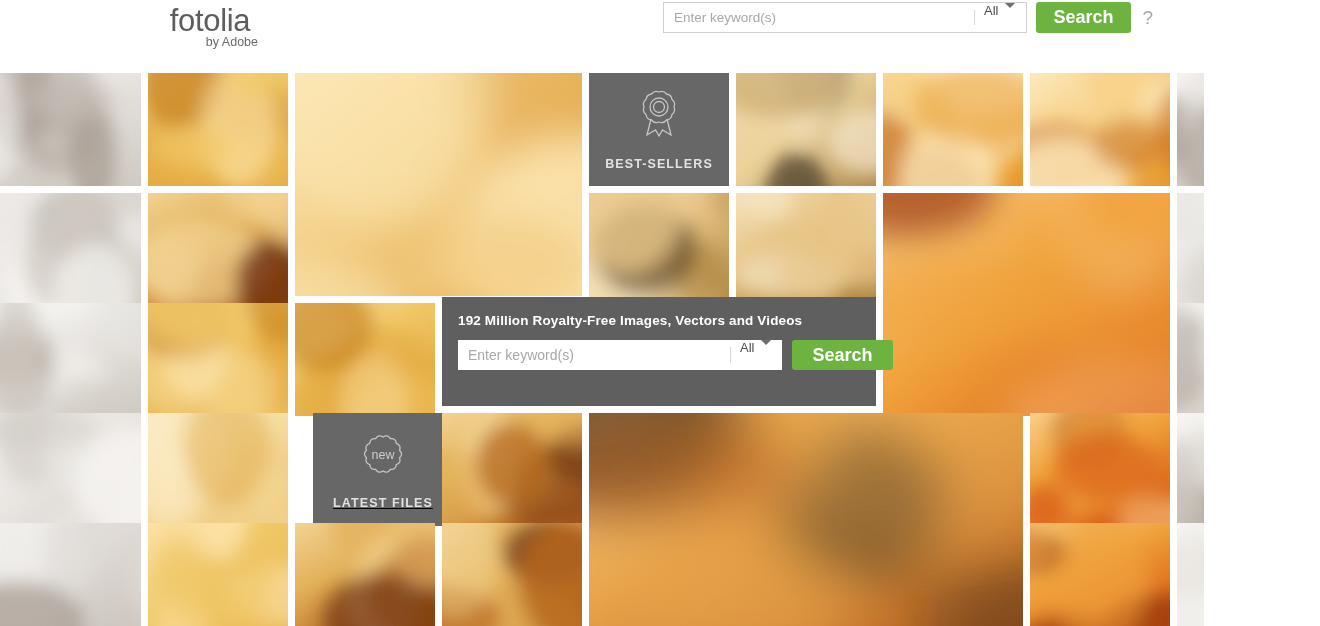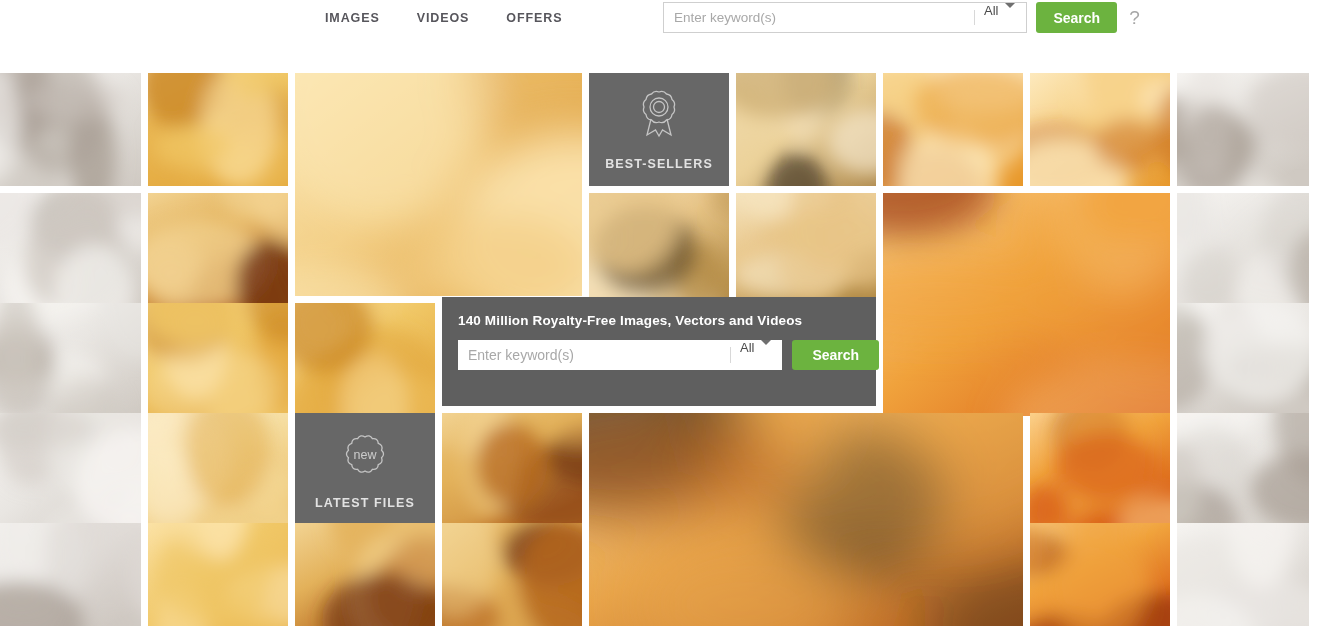--- a/index.html
+++ b/index.html
@@ -79,37 +79,37 @@
   }
   .caret {
     width: 0; height: 0;
     border-left: 5px solid transparent;
     border-right: 5px solid transparent;
     border-top: 5px solid #6f6f6f;
   }
   .search-btn {
     background: #6cb33f; color: #fff;
     border: 0; outline: 0;
-    font-size: 14px; font-weight: bold;
+    font-size: 18px; font-weight: bold;
     padding: 0 17px; cursor: pointer;
     border-radius: 3px;
     font-family: "Liberation Sans", sans-serif;
     white-space: nowrap;
   }
   #header-search .search-btn { margin-left: 9px; height: 31px; }
   #help-icon {
     margin-left: 12px; align-self: center;
     font-size: 19px; color: #a6a6a6;
     cursor: pointer; font-weight: normal;
   }
 
   
   #mosaic {
     position: absolute; top: 73px; left: 0;
-    width: 1309px; height: 553px;
+    width: 1204px; height: 553px;
     overflow: hidden;
     background: #ffffff;
     padding-left: 8px;
   }
   .tile {
     position: absolute;
     overflow: hidden;
     background-color: #e8c98a;
   }
   .tile .ph { width: 100%; height: 100%; display: block; }
@@ -145,26 +145,25 @@
   #overlay-search { display: flex; align-items: stretch; height: 30px; }
   #overlay-search .searchbox { border: 0; height: 30px; }
   #overlay-search .kw-input { width: 272px; font-size: 14px; }
   #overlay-search .search-btn { margin-left: 10px; height: 30px; padding: 0 20px; }
 </style>
 </head>
 <body>
 
 <div id="header">
 
-
-  <div id="nav">
-    <div class="nav-item">IMAGES</div>
-    <div class="nav-item">VIDEOS</div>
-    <div class="nav-item">OFFERS</div>
+  <div id="logo-block">
+    <div id="logo-word">fotolia</div>
+    <div id="logo-sub">by Adobe</div>
   </div>
+
 
   <div id="header-search">
     <div class="searchbox">
       <input class="kw-input" type="text" placeholder="Enter keyword(s)" style="">
       <div class="sep-line"></div>
       <div class="scope">
         <span>All</span>
         <span class="caret"></span>
       </div>
     </div>
@@ -633,21 +632,21 @@
           <ellipse cx="2.704938271604938" cy="-4.735653292181071" rx="44.741066529492464" ry="47.69050488683127" fill="#edc472" opacity="0.36"></ellipse>
           <ellipse cx="122.2537037037037" cy="75.22579732510289" rx="29.1033401920439" ry="21.987248199588475" fill="#f6dfa4" opacity="0.48"></ellipse>
           <ellipse cx="109.58024691358025" cy="123.79835905349793" rx="60.6248731138546" ry="34.05528780864198" fill="#f6dfa4" opacity="0.44"></ellipse>
           <ellipse cx="20.68456790123457" cy="50.582031893004114" rx="59.97233196159122" ry="55.267957047325105" fill="#fcf0cf" opacity="0.39"></ellipse>
           <ellipse cx="79.56666666666666" cy="36.376815843621394" rx="43.012383401920445" ry="56.998589248971186" fill="#e0a948" opacity="0.50"></ellipse>
           <ellipse cx="6.226543209876541" cy="-9.217289094650207" rx="25.611694101508917" ry="53.56051774691358" fill="#fcf0cf" opacity="0.44"></ellipse>
           <ellipse cx="24.664197530864197" cy="94.5997170781893" rx="23.63693072702332" ry="59.2670758744856" fill="#fcf0cf" opacity="0.37"></ellipse>
         </g>
       </svg>
     </div>
-    <div class="tile promo" style="left: 295px; top: 340px; width: 140px; height: 113px;">
+    <div class="tile promo" style="left: 313px; top: 340px; width: 140px; height: 113px; text-decoration: underline;">
       <span><svg width="48" height="48" viewBox="0 0 48 48" class="promo-ico">
           <path d="M24 7 Q28.561679146104446 4.013977800272617 31.37602356499849 8.683529245658875 Q36.78154093810404 7.972454609405389 37.29113520195651 13.400673368401531 Q42.46986179199959 15.105383348090058 40.573774507091 20.217144122742656 Q44.5 24 40.573774507091 27.782855877257344 Q42.46986179199959 32.89461665190994 37.29113520195651 34.59932663159847 Q36.78154093810404 40.02754539059461 31.37602356499849 39.316470754341125 Q28.561679146104446 43.98602219972739 24 41 Q19.438320853895554 43.98602219972739 16.623976435001513 39.316470754341125 Q11.21845906189597 40.02754539059462 10.708864798043493 34.59932663159847 Q5.530138208000409 32.89461665190994 7.426225492908998 27.782855877257347 Q3.5 24.000000000000004 7.426225492908998 20.217144122742656 Q5.530138208000409 15.105383348090061 10.708864798043491 13.400673368401533 Q11.21845906189596 7.972454609405393 16.62397643500151 8.683529245658876 Q19.43832085389555 4.013977800272617 23.999999999999996 7 Q28.56167914610446 4.01397780027262 31.376023564998484 8.683529245658873" fill="none" stroke="#d9d9d9" stroke-width="1.3"></path>
           <text x="24" y="28.5" text-anchor="middle" font-size="12.5" fill="#e0e0e0" font-family="&quot;Liberation Sans&quot;, sans-serif">new</text>
         </svg></span>
       <div class="promo-label">LATEST FILES</div>
     </div>
     <div class="tile" style="left: 442px; top: 340px; width: 140px; height: 113px;">
       <svg class="ph" viewBox="0 0 140 113" preserveAspectRatio="none">
         <defs>
           <linearGradient id="g24" x1="0" y1="0" x2="0.6" y2="1">
@@ -883,21 +882,21 @@
           <ellipse cx="88.75194958847736" cy="96.52083333333333" rx="61.684920867626886" ry="45.584184499314134" fill="#e9e6e2" opacity="0.70"></ellipse>
           <ellipse cx="84.0161779835391" cy="3.424876543209876" rx="33.181946073388204" ry="62.0920080589849" fill="#f6f4f1" opacity="0.72"></ellipse>
           <ellipse cx="20.491517489711928" cy="120.00669753086419" rx="58.251008316186564" ry="49.57557235939643" fill="#f6f4f1" opacity="0.63"></ellipse>
           <ellipse cx="126.97796810699587" cy="84.6662962962963" rx="55.85877426268861" ry="22.34821073388203" fill="#e9e6e2" opacity="0.59"></ellipse>
         </g>
       </svg>
     </div>
   </div>
 
 <div id="overlay">
-  <div id="overlay-title">140 Million Royalty-Free Images, Vectors and Videos</div>
+  <div id="overlay-title">192 Million Royalty-Free Images, Vectors and Videos</div>
   <div id="overlay-search">
     <div class="searchbox">
       <input class="kw-input" type="text" placeholder="Enter keyword(s)" style="">
       <div class="sep-line"></div>
       <div class="scope">
         <span>All</span>
         <span class="caret"></span>
       </div>
     </div>
     <button class="search-btn">Search</button>

